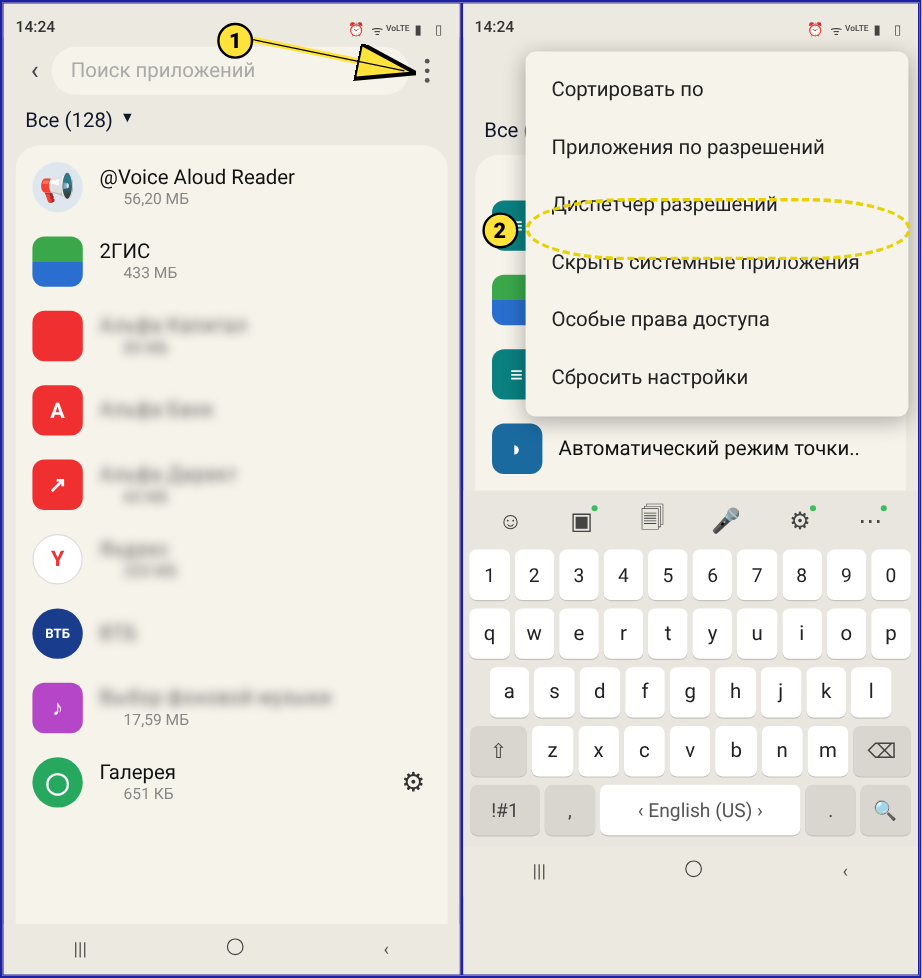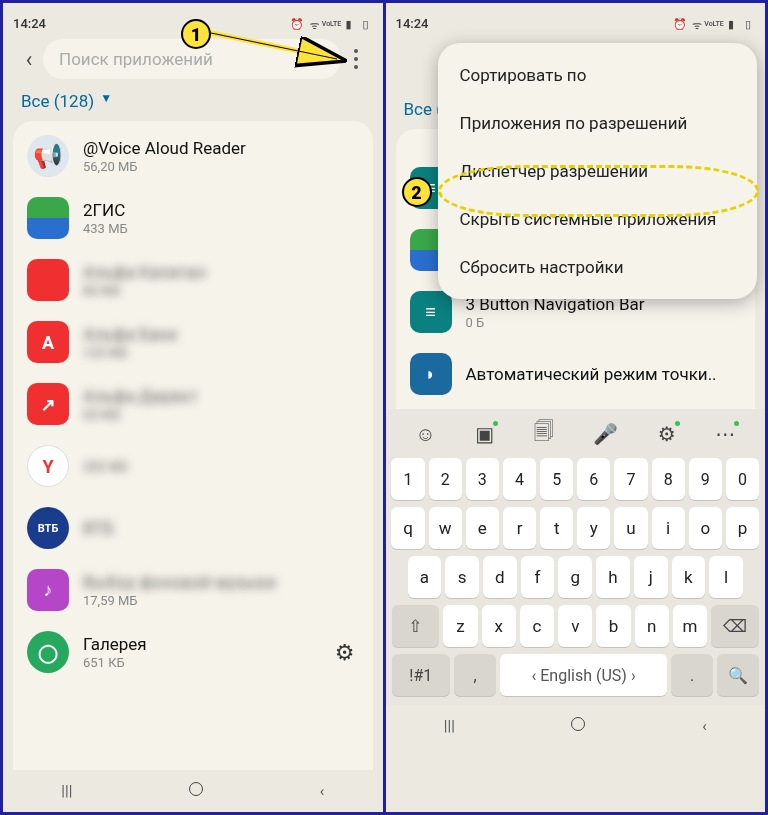--- a/index.html
+++ b/index.html
@@ -13,38 +13,38 @@
   .statusbar .sp { flex: 1; }
   .statusbar .ic { width: 14px; height: 14px; margin-left: 3px; display: inline-flex; align-items: center; justify-content: center; font-size: 11px; color:#444; }
 
   .searchrow { display: flex; align-items: center; padding: 8px 12px 6px 12px; }
   .back { width: 28px; height: 36px; display:flex; align-items:center; justify-content:center; color:#444; font-size:22px; }
   .searchbox { flex:1; height:40px; background:#f6f3eb; border-radius:20px; padding:0 16px; color:#aaa; font-size:17px; display:flex; align-items:center; }
   .more { width:30px; height:36px; display:flex; align-items:center; justify-content:center; }
   .more-dot { width:4px; height:4px; background:#555; border-radius:50%; margin:2px 0; }
   .more-inner { display:flex; flex-direction:column; }
 
-  .filter { padding: 6px 18px 10px 18px; font-size:17px; color:#0369a1; display:flex; }
+  .filter { padding: 6px 18px 10px 18px; font-size:17px; color:#0f172a; display:flex; }
   .filter .tri { margin-left:6px; font-size:12px; }
 
   .listwrap { flex:1; background:#f6f3eb; border-radius:20px 20px 0 0; margin: 0 10px; overflow:hidden; padding: 4px 0; }
   .row { display:flex; align-items:center; padding:10px 14px; }
   .appicon { width:42px; height:42px; border-radius:50%; flex:0 0 42px; display:flex; align-items:center; justify-content:center; font-weight:700; color:#fff; font-size:18px; background:#888; }
   .appicon.sq { border-radius:10px; }
   .appinfo { margin-left:14px; flex:1; min-width:0; }
   .appname { font-size:17px; color:#111; }
-  .appsize { font-size:13px; color:#888; margin-top:1px; }
+  .appsize { font-size:13px; color:#888; margin-top:1px;margin-left:20px; }
   .blurtext { color: transparent; text-shadow: 0 0 8px rgba(80,80,80,0.9); }
   .gear { width:28px; height:28px; display:flex; align-items:center; justify-content:center; color:#333; font-size:22px; }
 
   .nav { height:42px; display:flex; align-items:center; justify-content:space-around; color:#555; background:#ece9e0; }
   .nav span { font-size:15px; }
 
   
-  .menu { position:absolute; top:40px; right:8px; left:52px; background:#f6f3eb; border-radius:22px; box-shadow: 0 4px 18px rgba(0,0,0,0.3); padding: 8px 0; z-index: 5; }
+  .menu { position:absolute; top:40px; right:8px; left:52px; background:#f6f3eb; border-radius:8px; box-shadow: 0 4px 18px rgba(0,0,0,0.3); padding: 8px 0; z-index: 5; }
   .menuitem { padding: 14px 22px; font-size:17px; color:#222; }
 
   
   .kbd { background:#e8e6de; padding:6px 4px 4px 4px; }
   .kbd-toolbar { height:38px; display:flex; align-items:center; justify-content:space-around; padding:0 6px; }
   .kbd-toolbar span { font-size:20px; color:#444; position:relative; }
   .kbd-toolbar .dot-green::after { content:''; position:absolute; top:-1px; right:-4px; width:5px; height:5px; background:#3bbf5a; border-radius:50%; }
   .krow { display:flex; justify-content:center; margin: 3px 0; }
   .key { background:#fff; border-radius:6px; margin:2px; height:42px; min-width:30px; flex:1; display:flex; align-items:center; justify-content:center; font-size:17px; color:#222; box-shadow: 0 1px 0 rgba(0,0,0,0.15); }
   .key.fn { background:#d8d6ce; color:#444; flex: 1.4; }
@@ -125,33 +125,33 @@
         <div class="appicon sq" style="background:#f03030;"></div>
         <div class="appinfo">
           <div class="appname blurtext">Альфа Капитал</div>
           <div class="appsize blurtext">80 МБ</div>
         </div>
       </div>
       <div class="row">
         <div class="appicon sq" style="background:#f03030;">А</div>
         <div class="appinfo">
           <div class="appname blurtext">Альфа Банк</div>
-          <div class="appsize blurtext">120 МБ</div>
         </div>
       </div>
       <div class="row">
         <div class="appicon sq" style="background:#f03030;">↗</div>
         <div class="appinfo">
           <div class="appname blurtext">Альфа Директ</div>
           <div class="appsize blurtext">60 МБ</div>
         </div>
       </div>
       <div class="row">
         <div class="appicon" style="background:#fff;color:#e33;border:1px solid #ddd;">Y</div>
         <div class="appinfo">
+          <div class="appname blurtext">Яндекс</div>
           <div class="appsize blurtext">200 МБ</div>
         </div>
       </div>
       <div class="row">
         <div class="appicon" style="background:#1a3c8c;font-size:11px;">ВТБ</div>
         <div class="appinfo">
           <div class="appname blurtext">ВТБ</div>
         </div>
       </div>
       <div class="row">
@@ -192,20 +192,21 @@
       <span class="ic">▯</span>
     </div>
 
     <div class="searchrow" style="visibility:hidden;height:22px;"></div>
 
     <div class="menu">
       <div class="menuitem">Сортировать по</div>
       <div class="menuitem">Приложения по разрешений</div>
       <div class="menuitem">Диспетчер разрешений</div>
       <div class="menuitem">Скрыть системные приложения</div>
+      <div class="menuitem">Особые права доступа</div>
       <div class="menuitem">Сбросить настройки</div>
     </div>
 
     <div class="filter" style="margin-top:40px;">
       <span>Все (4</span>
     </div>
 
     <div class="listwrap" style="flex:0 0 auto;">
       <div class="row" style="padding-top:34px;">
         <div class="appicon sq" style="background:#0a8080;">≡</div>

